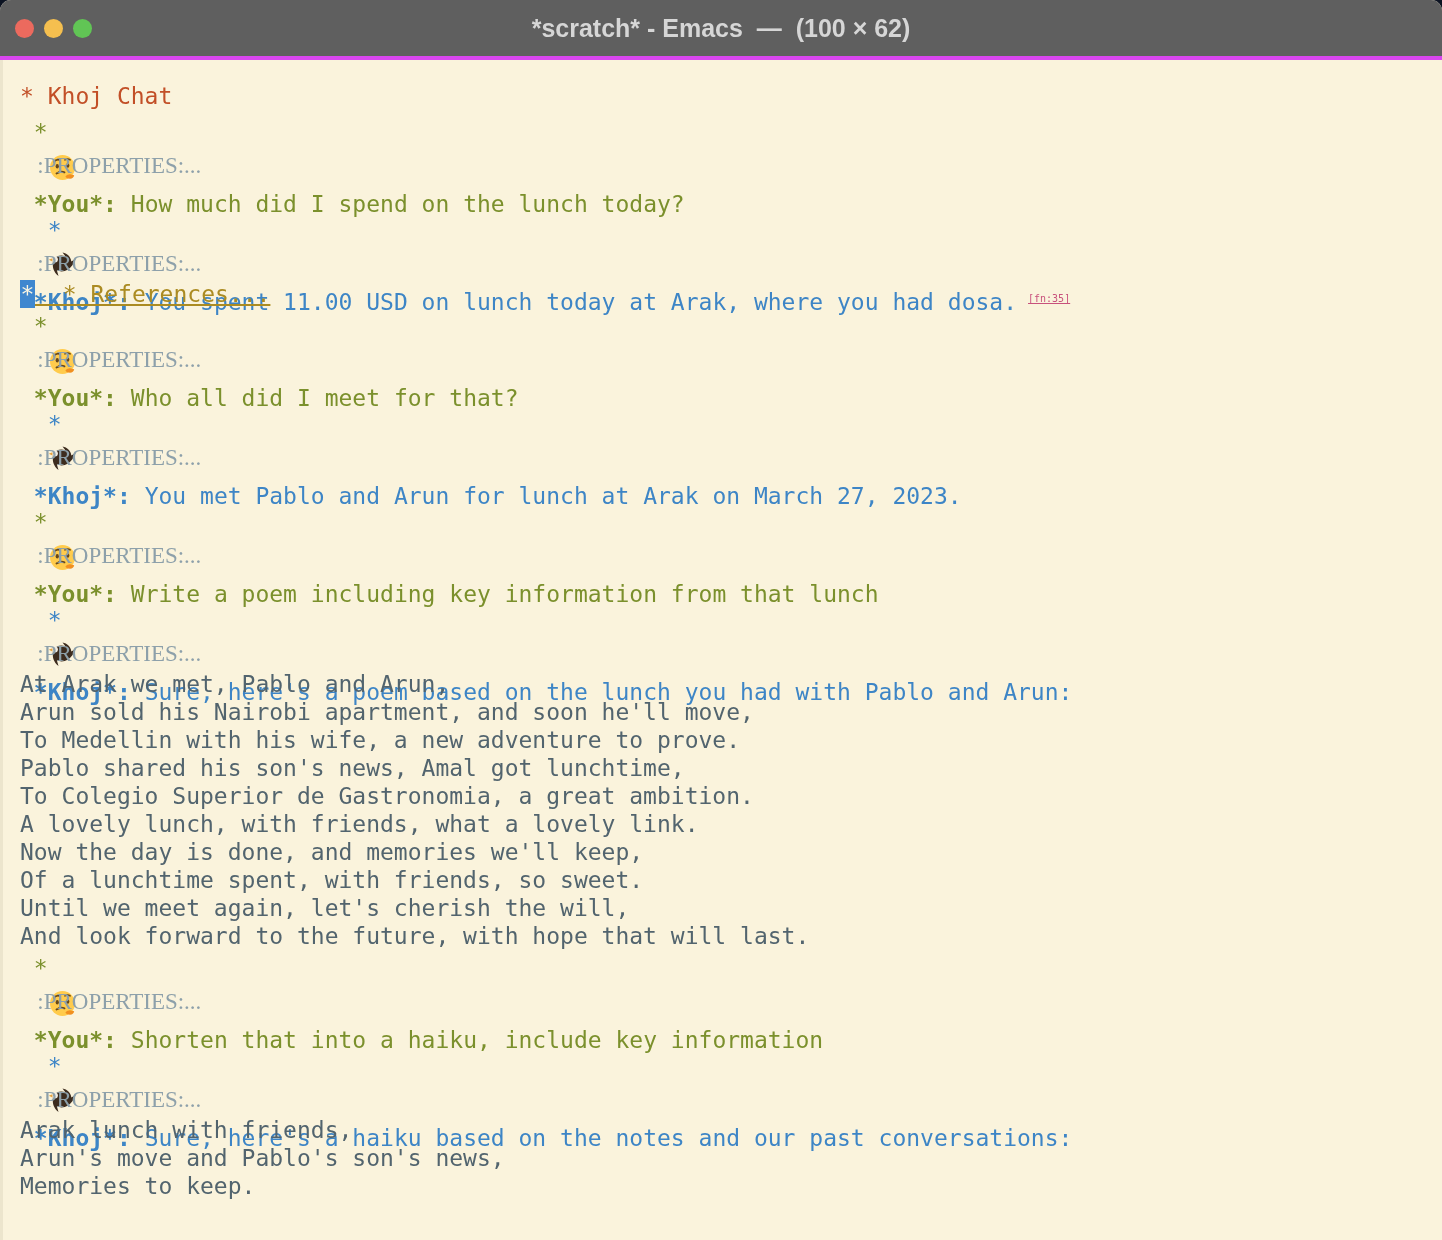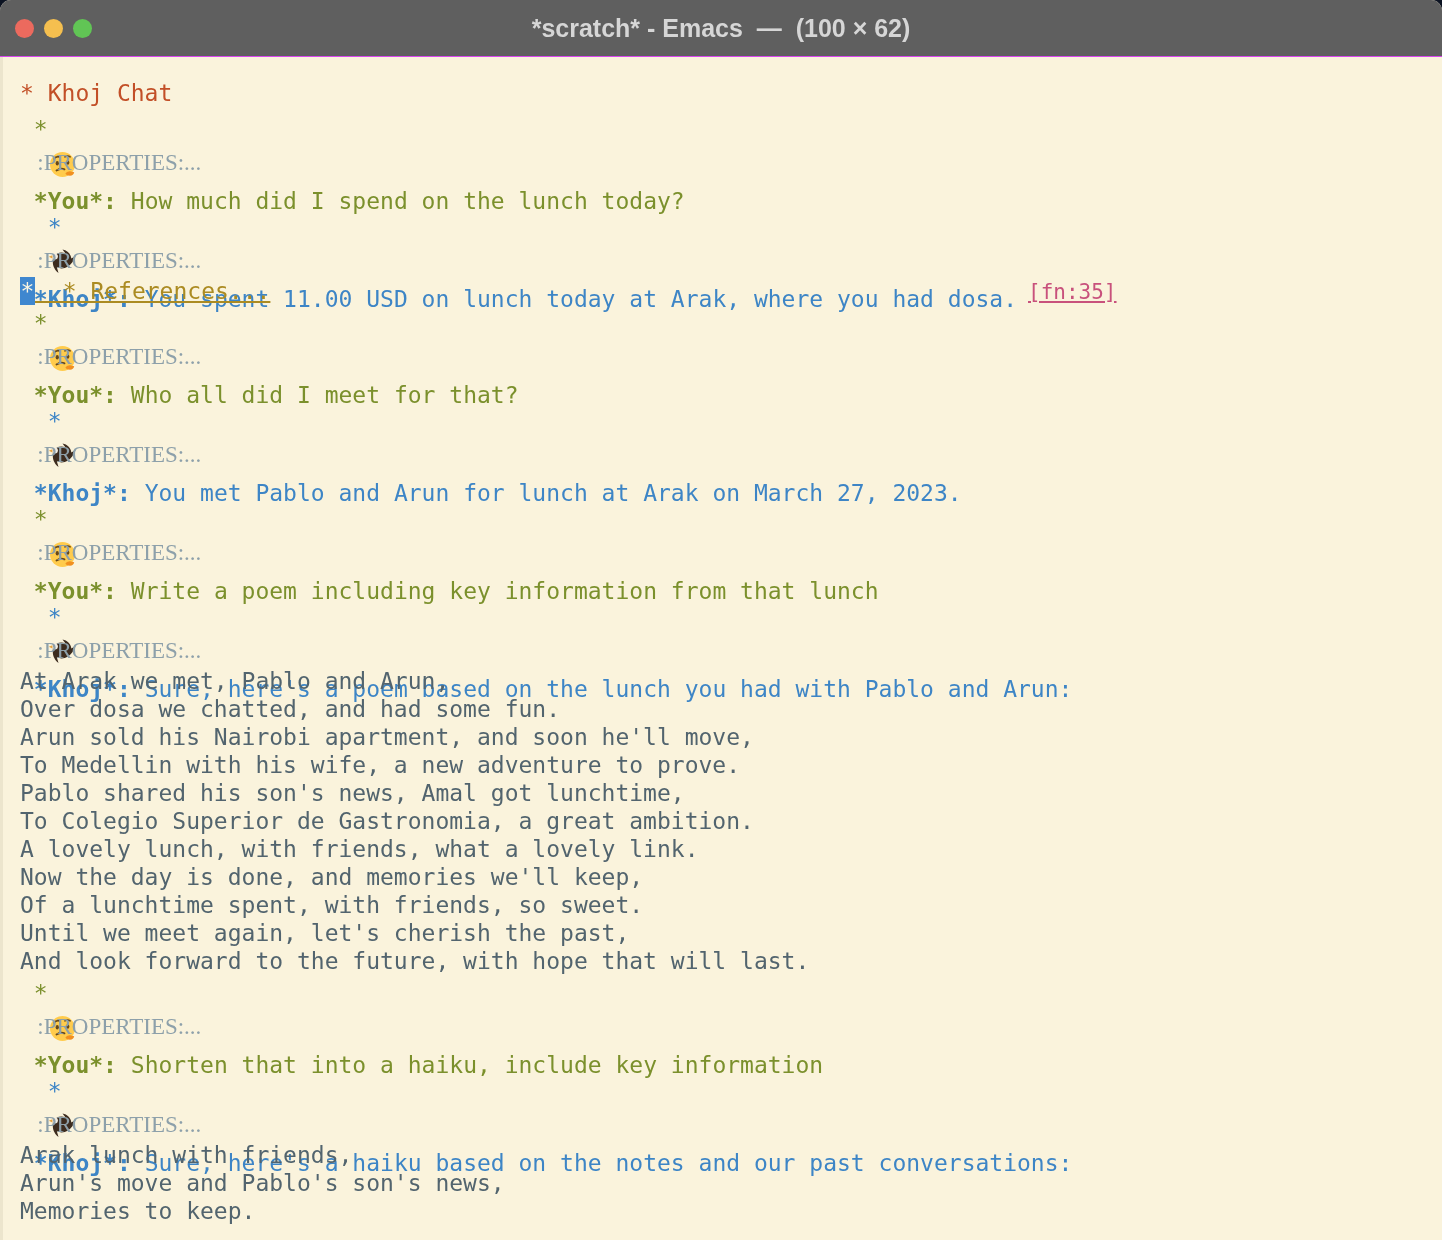--- a/index.html
+++ b/index.html
@@ -8,21 +8,21 @@
     width:1442px;height:1240px;
     border-radius:11px 11px 0 0;
     overflow:hidden;
     background:var(--background,#faf3dc);
     font-family:"DejaVu Sans Mono","Liberation Mono",monospace;
   }
   
   .titlebar{
     position:relative;height:56px;
     background:var(--titlebar,#5f5f5f);
-    border-bottom:1px solid #d946ef;
+    border-bottom:4px solid #d946ef;
     display:flex;align-items:center;justify-content:center;
   }
   .lights{position:absolute;left:15px;top:0;height:100%;display:flex;align-items:center;gap:10px;}
   .light{width:19px;height:19px;border-radius:50%;display:inline-block;}
   .light.red{background:#ec6a5e;}
   .light.yellow{background:#f5bf4f;}
   .light.green{background:#61c555;}
   .title{
     color:#d6d6d6;font-family:"Liberation Sans","DejaVu Sans",sans-serif;
     font-weight:bold;font-size:25px;white-space:pre;
@@ -42,21 +42,21 @@
   .l-h1   {height:36px;line-height:36px;color:var(--heading,#c24f27);}
   .l-user {height:36px;line-height:36px;color:var(--user,#7b902c);}
   .l-khoj {height:36px;line-height:36px;color:var(--khoj,#3d85c6);}
   .l-props{height:32px;line-height:32px;color:var(--drawer,#8da0aa);font-family:Liberation Serif, serif;}
   .l-blank{height:30px;line-height:30px;}
   .l-body {height:28px;line-height:28px;color:var(--body,#52646e);}
   .l-references{height:28px;line-height:28px;color:var(--references,#ab8b22);text-decoration:underline;}
   .line b{font-weight:bold;text-align:center;}
   .emoji{width:29px;height:29px;vertical-align:-6px;display:inline-block;}
   .fn{
-    font-size:21px;color:var(--footnote,#c8517c);
+    font-size:10px;color:var(--footnote,#c8517c);
     text-decoration:underline;
     position:relative;top:-8px;margin-left:11px;
     cursor:pointer;
   }
   .cursor{
     display:inline-block;width:15px;
     background:var(--cursor,#3f87cf);
     color:#fbf5e1;text-align:center;
   }
 </style>
@@ -136,29 +136,28 @@
       <div class="line l-khoj">  * 
   <svg class="emoji" viewBox="0 0 36 36" xmlns="http://www.w3.org/2000/svg">
     <path fill="#3d2c1e" d="M6 12 C10 6 16 4 22 7 L18 2 C24 3 28 7 29 13 L34 10 C32 16 29 20 25 23 C20 26 15 26 11 24 L13 31 C9 28 6 23 6 18 Z"></path>
     <circle cx="8.5" cy="10.5" r="3.8" fill="#f2ede2"></circle>
     <path fill="#e8a33d" d="M5.5 9 l-4.5 2 4.5 2 z"></path>
     <circle cx="7.6" cy="10" r="0.9" fill="#1c140d"></circle>
   </svg>
  <b>*Khoj*:</b> Sure, here's a poem based on the lunch you had with Pablo and Arun:</div>
       <div class="line l-props">   :PROPERTIES:...</div>
       <div class="line l-body">At Arak we met, Pablo and Arun,</div>
-      <div class="line l-body">Over dosa we chatted, and had some fun.</div>
       <div class="line l-body">Arun sold his Nairobi apartment, and soon he'll move,</div>
       <div class="line l-body">To Medellin with his wife, a new adventure to prove.</div>
       <div class="line l-body">Pablo shared his son's news, Amal got lunchtime,</div>
       <div class="line l-body">To Colegio Superior de Gastronomia, a great ambition.</div>
       <div class="line l-body">A lovely lunch, with friends, what a lovely link.</div>
       <div class="line l-body">Now the day is done, and memories we'll keep,</div>
       <div class="line l-body">Of a lunchtime spent, with friends, so sweet.</div>
-      <div class="line l-body">Until we meet again, let's cherish the past,</div>
+      <div class="line l-body">Until we meet again, let's cherish the will,</div>
       <div class="line l-body">And look forward to the future, with hope that will last.</div>
       <div class="line l-user"> * 
   <svg class="emoji" viewBox="0 0 36 36" xmlns="http://www.w3.org/2000/svg">
     <circle cx="18" cy="18" r="15.5" fill="#FFCB4C"></circle>
     <path d="M7.5 11 q2.5 -3.5 6.5 -2.5" stroke="#65471B" stroke-width="2" fill="none" stroke-linecap="round"></path>
     <path d="M21 8.5 q3.5 -2 6.5 0" stroke="#65471B" stroke-width="2" fill="none" stroke-linecap="round"></path>
     <ellipse cx="11.5" cy="16.5" rx="2" ry="2.8" fill="#65471B"></ellipse>
     <ellipse cx="24.5" cy="15.5" rx="2" ry="2.8" fill="#65471B"></ellipse>
     <path d="M10.5 25.5 q5 -3.5 10 -1.5" stroke="#65471B" stroke-width="2.2" fill="none" stroke-linecap="round"></path>
     <path d="M21.5 29.5 q1.5 -3.5 6 -3.2 l5 1.4 q-0.8 4.3 -5.2 4.3 q-4.3 0 -5.8 -2.5 z" fill="#F19020"></path>

